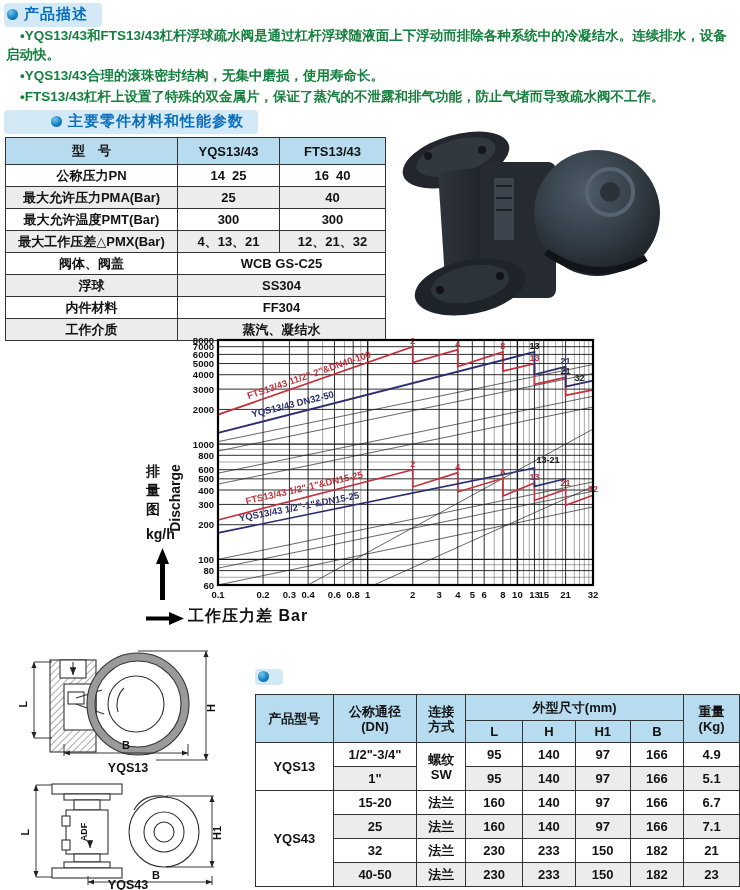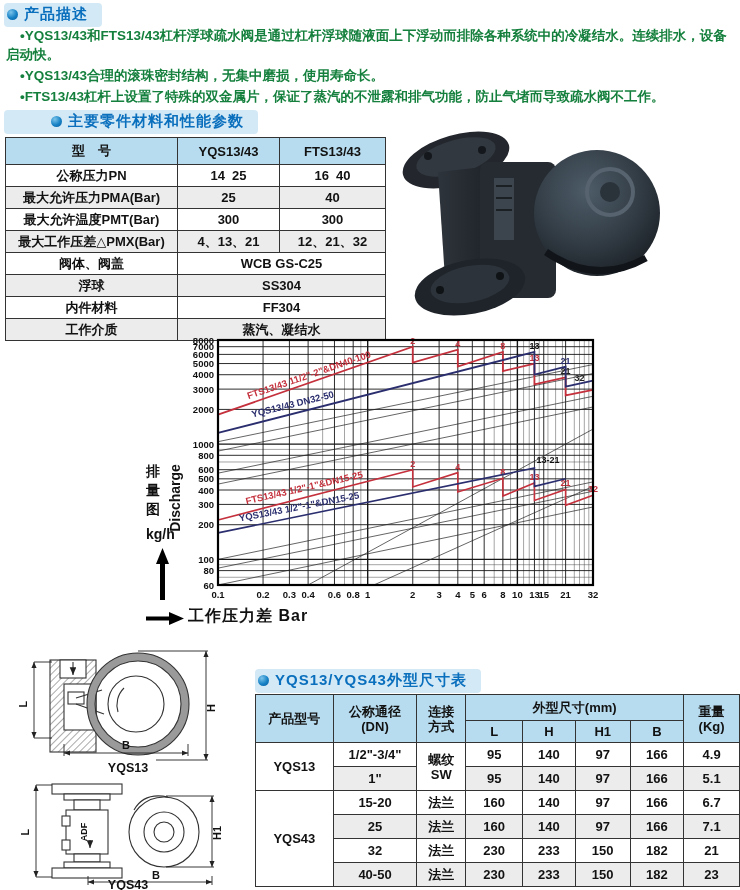--- a/index.html
+++ b/index.html
@@ -361,21 +361,20 @@
         <line x1="206" y1="228" x2="206" y2="237"></line>
     </g>
     <text x="23" y="184" font-size="11" font-weight="bold" fill="#111" transform="rotate(-90 23 184)" text-anchor="middle">L</text>
     <text x="215" y="185" font-size="11" font-weight="bold" fill="#111" transform="rotate(-90 215 185)" text-anchor="middle">H1</text>
     <text x="150" y="231" font-size="11" font-weight="bold" fill="#111" text-anchor="middle">B</text>
     <text x="122" y="241" font-size="12.5" font-weight="bold" fill="#111" text-anchor="middle">YQS43</text>
   </svg>
 
   <div class="sec-head" style="left:255px;top:669px;">
     <span class="dot"></span>
-    <span class="t">YQS13/YQS43外型尺寸表</span>
   </div>
 
   <table class="tbl tbl-dims">
     <tbody>
         <tr class="hr1">
       <th rowspan="2" style="width:78px">产品型号</th>
       <th rowspan="2" style="width:83px">公称通径
 (DN)</th>
       <th rowspan="2" style="width:47px">连接
 方式</th>

